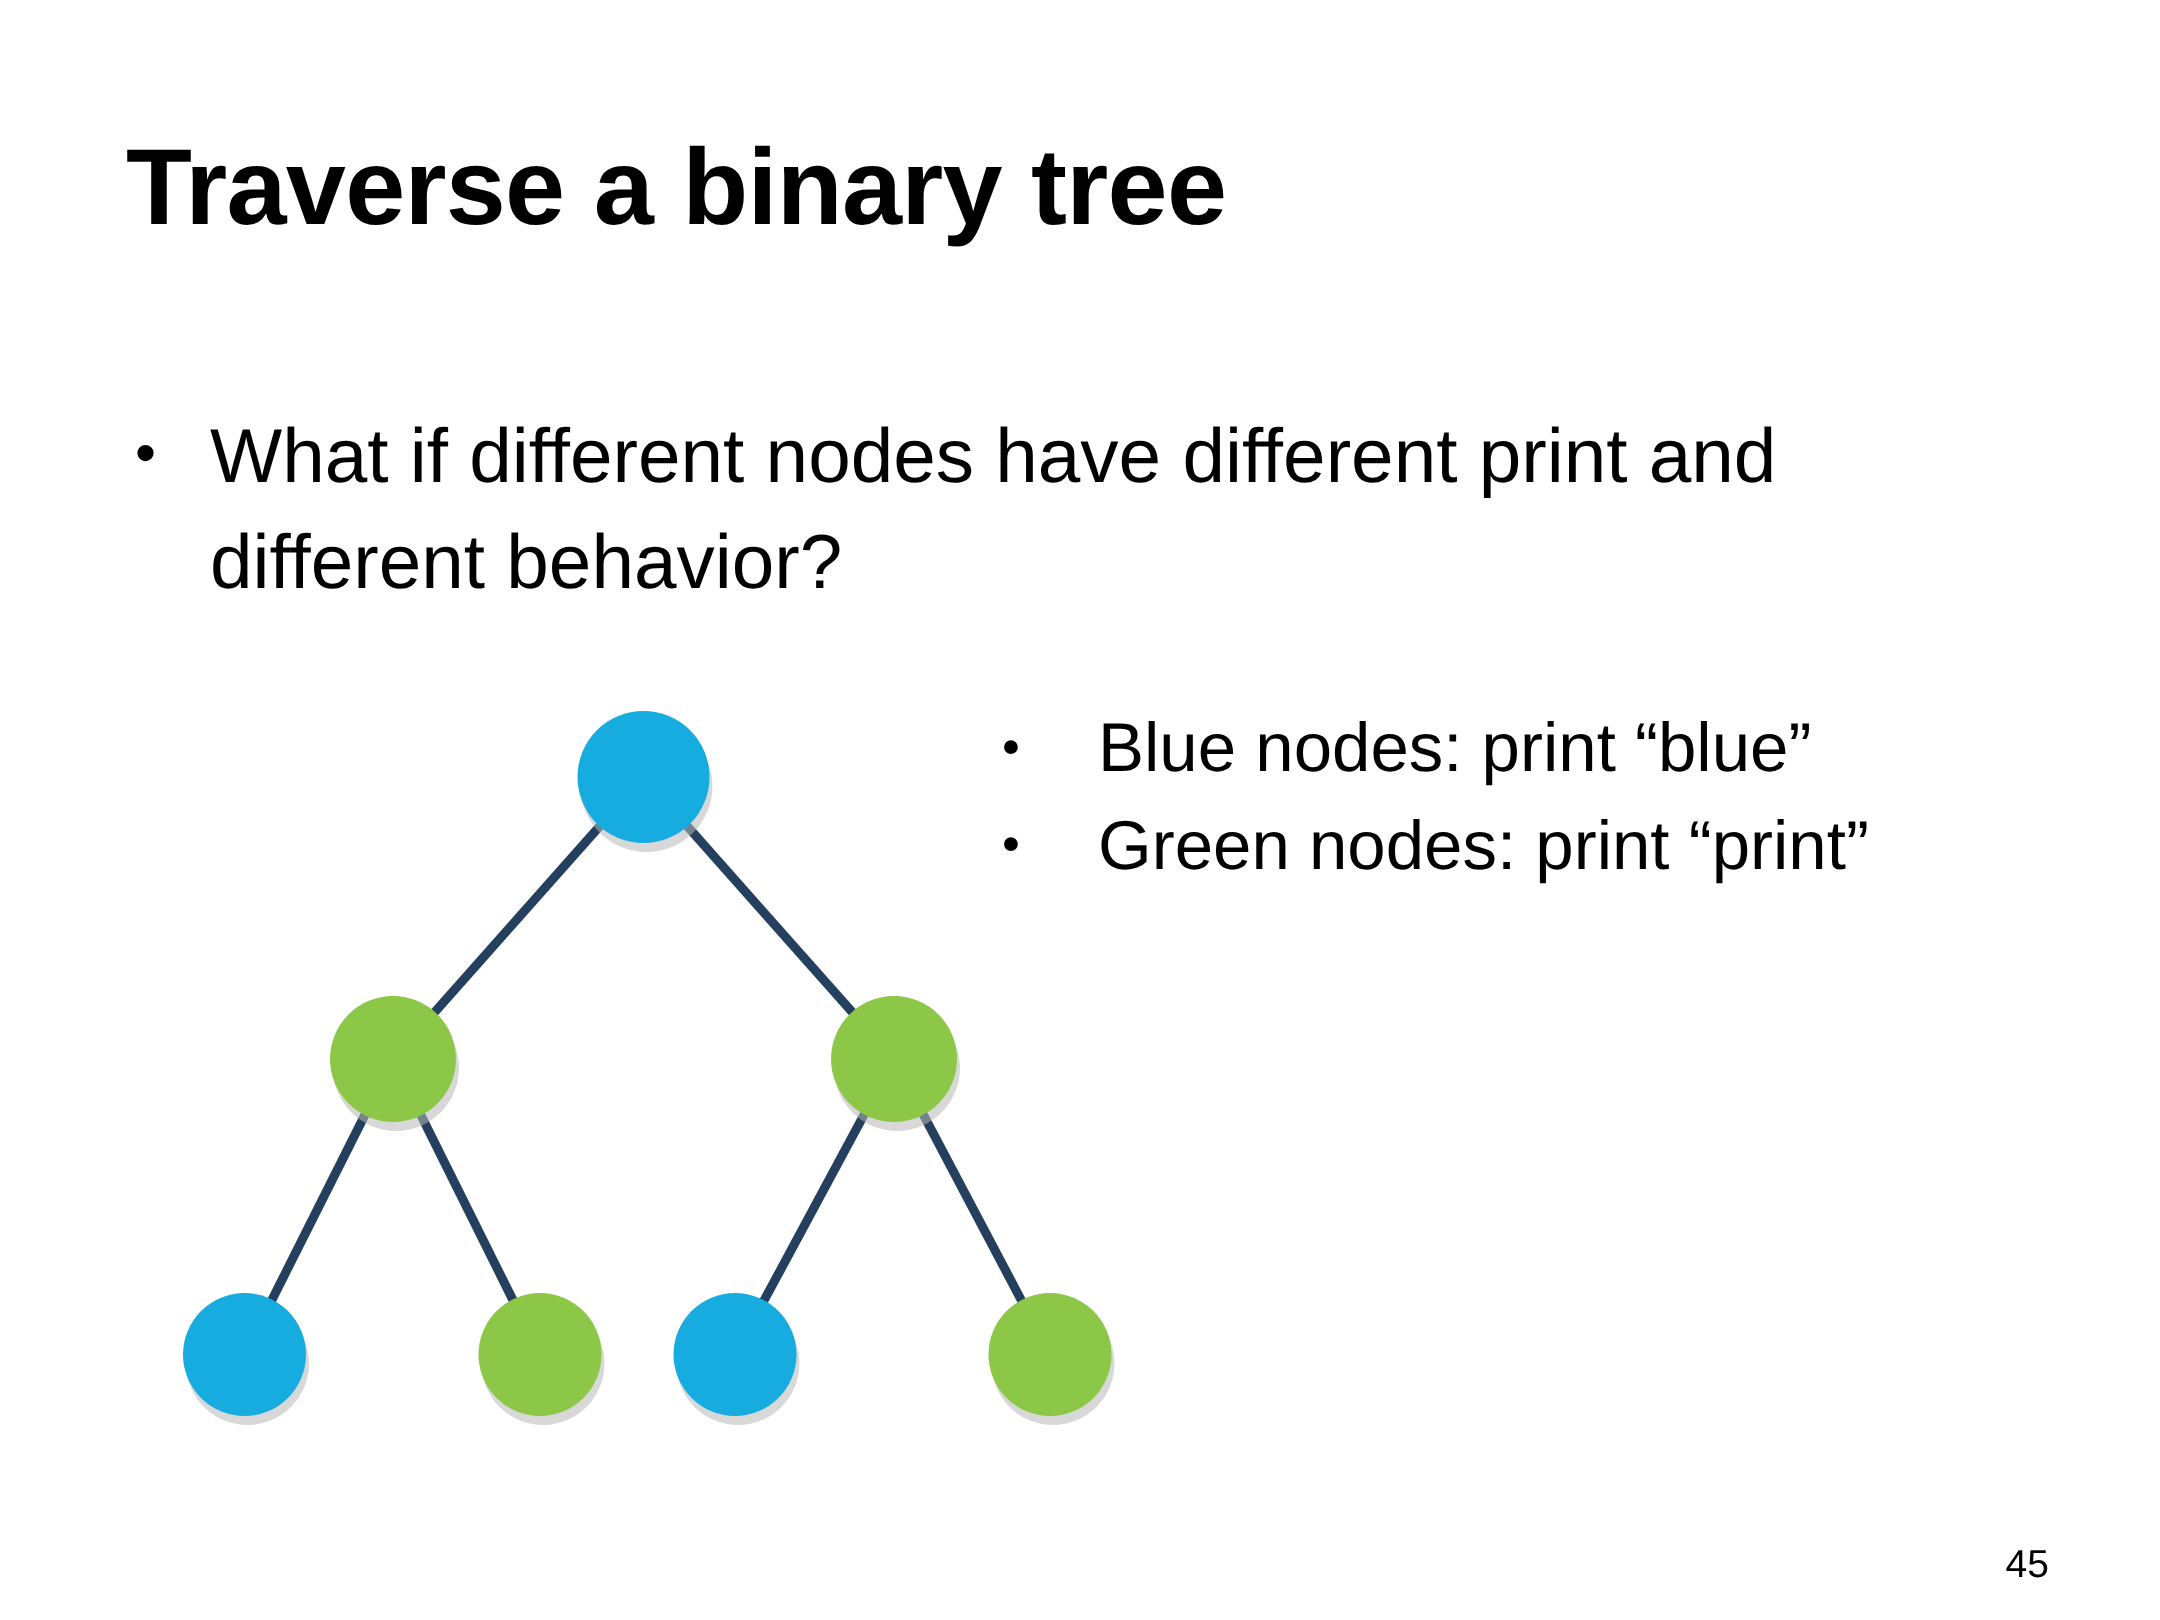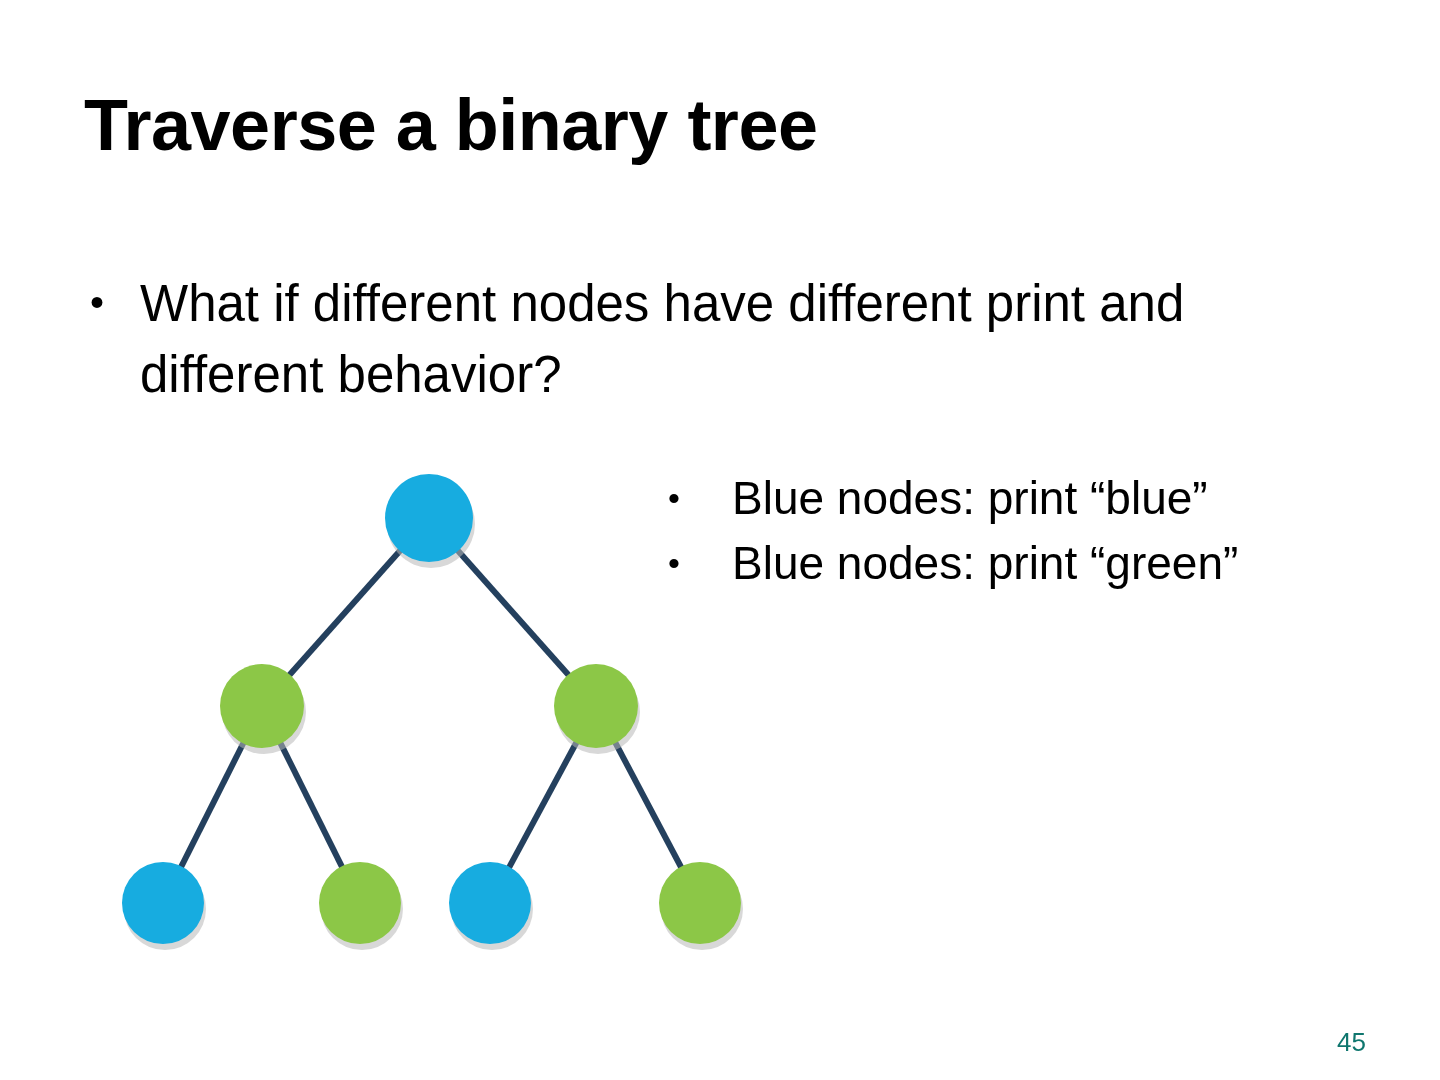--- a/index.html
+++ b/index.html
@@ -105,21 +105,21 @@
     width: 720px;
     height: 540px;
   }
 
   
   #page-number {
     position: absolute;
     right: 74px;
     bottom: 22px;
     font-size: 26px;
-    color: #0f766e;
+    color: #000000;
   }
 </style>
 </head>
 <body>
 
 <div id="slide">
 
   <div id="slide-title">Traverse a binary tree</div>
 
   <div id="main-bullets">
@@ -129,21 +129,21 @@
     </div>
   </div>
 
   <div id="side-bullets">
     <div class="side-bullet-row">
       <span class="side-bullet-marker">•</span>
       <span class="side-bullet-text">Blue nodes: print “blue”</span>
     </div>
     <div class="side-bullet-row">
       <span class="side-bullet-marker">•</span>
-      <span class="side-bullet-text">Blue nodes: print “green”</span>
+      <span class="side-bullet-text">Green nodes: print “print”</span>
     </div>
   </div>
 
   <div id="tree-diagram">
     <svg id="tree-svg" viewBox="0 0 720 540" xmlns="http://www.w3.org/2000/svg">
       <g id="tree-edges">
           <line x1="321.1070872622793" y1="109.40040475863168" x2="208.56467879782923" y2="236.094852610827" stroke="#24405e" stroke-width="6" stroke-linecap="butt"></line>
           <line x1="376.8929127377207" y1="109.40040475863168" x2="489.43532120217077" y2="236.094852610827" stroke="#24405e" stroke-width="6" stroke-linecap="butt"></line>
           <line x1="164.0389229719768" y1="301.74072903556134" x2="100.51205010232263" y2="428.1527891903277" stroke="#24405e" stroke-width="6" stroke-linecap="butt"></line>
           <line x1="199.81578936248147" y1="301.81337249396785" x2="262.62960537158057" y2="428.08196181838133" stroke="#24405e" stroke-width="6" stroke-linecap="butt"></line>

